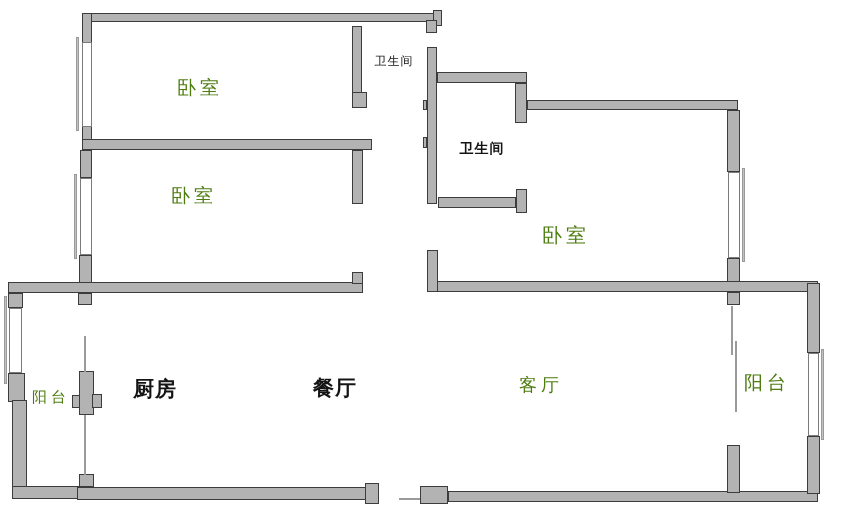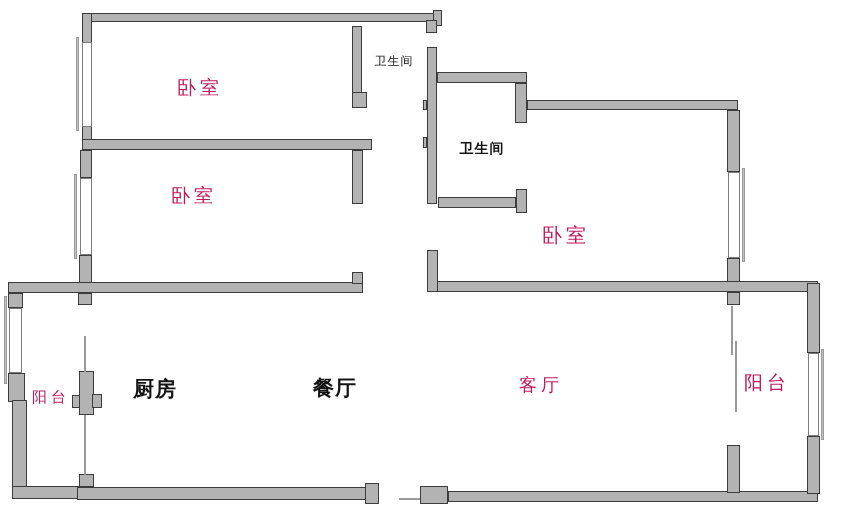--- a/index.html
+++ b/index.html
@@ -31,21 +31,21 @@
   .thinline{
     position:absolute;
     background:#9a9a9a;
   }
   .room-label{
     position:absolute;
     transform:translate(-50%,-50%);
     white-space:nowrap;
     line-height:1;
   }
-  .tone-gray{color:#be185d;letter-spacing:4px;}
+  .tone-gray{color:#4d7c0f;letter-spacing:4px;}
   .tone-dark{color:#141414;letter-spacing:1px;}
   .bold{font-weight:bold;}
 </style>
 </head>
 <body>
 
 <div id="stage">
   <div id="plan-layer">
       <div class="wall" style="left: 82px; top: 13px; width: 356px; height: 9px;"></div>
       <div class="wall" style="left: 433px; top: 10px; width: 9px; height: 16px;"></div>

